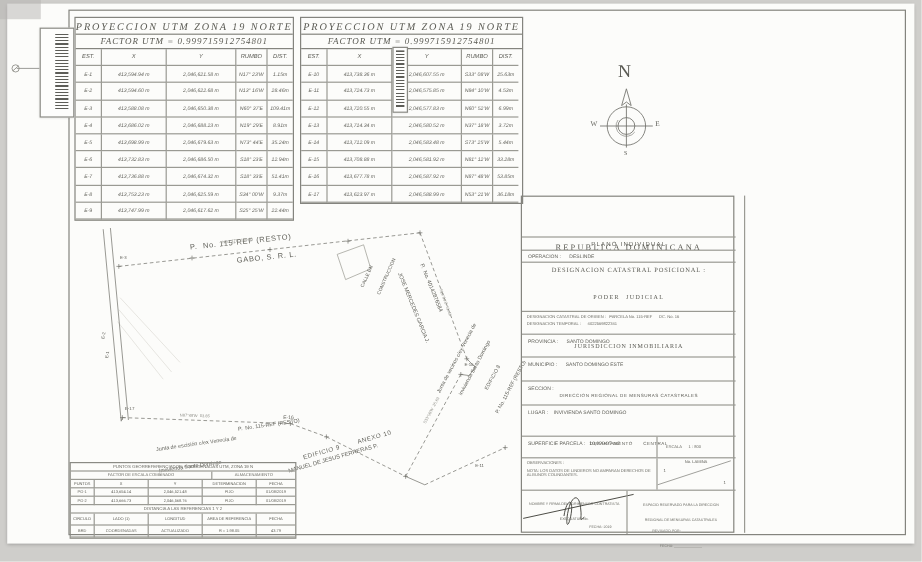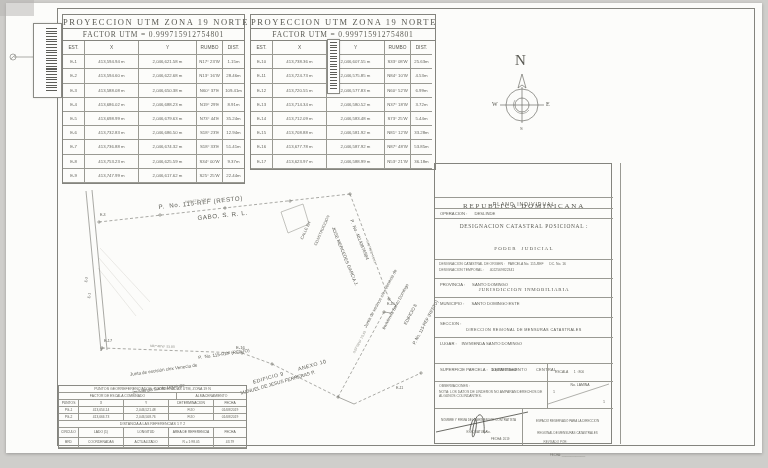--- a/index.html
+++ b/index.html
@@ -16,21 +16,21 @@
     box-shadow:0 1px 3px rgba(0,0,0,.25);
   }
   #corner-smudge{left:0;top:0;width:34px;height:16px;background:#b3b2af;opacity:.5;}
   #frame{
     left:57px;top:8px;width:696px;height:436px;
     border:0.9px solid #84847e;
   }
   #frame-inner-v{left:620px;top:163px;width:0;height:281px;border-left:0.8px solid #9a9a93;}
 
   
-  .coord-table{border:0.8px solid #84847e;background:transparent;}
+  .coord-table{border:0.8px solid #84847e;background:transparent;font-style:italic;}
   .t-title{
     font-family:"Liberation Serif", serif;
     text-align:center;font-size:8.5px;letter-spacing:1.6px;color:#5a5a53;
     border-bottom:0.7px solid #84847e;padding:1.5px 0 1px 0;white-space:pre;
   }
   .t-factor{
     font-family:"Liberation Serif", serif;
     text-align:center;font-size:7.5px;letter-spacing:.8px;color:#5a5a53;
     border-bottom:0.7px solid #84847e;padding:1.5px 0 1px 0;white-space:pre;
   }

